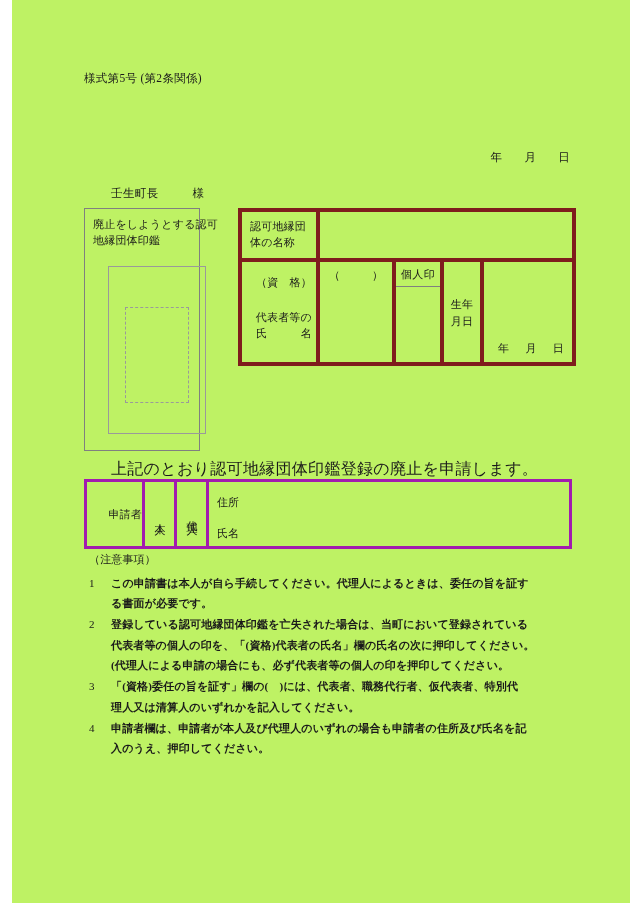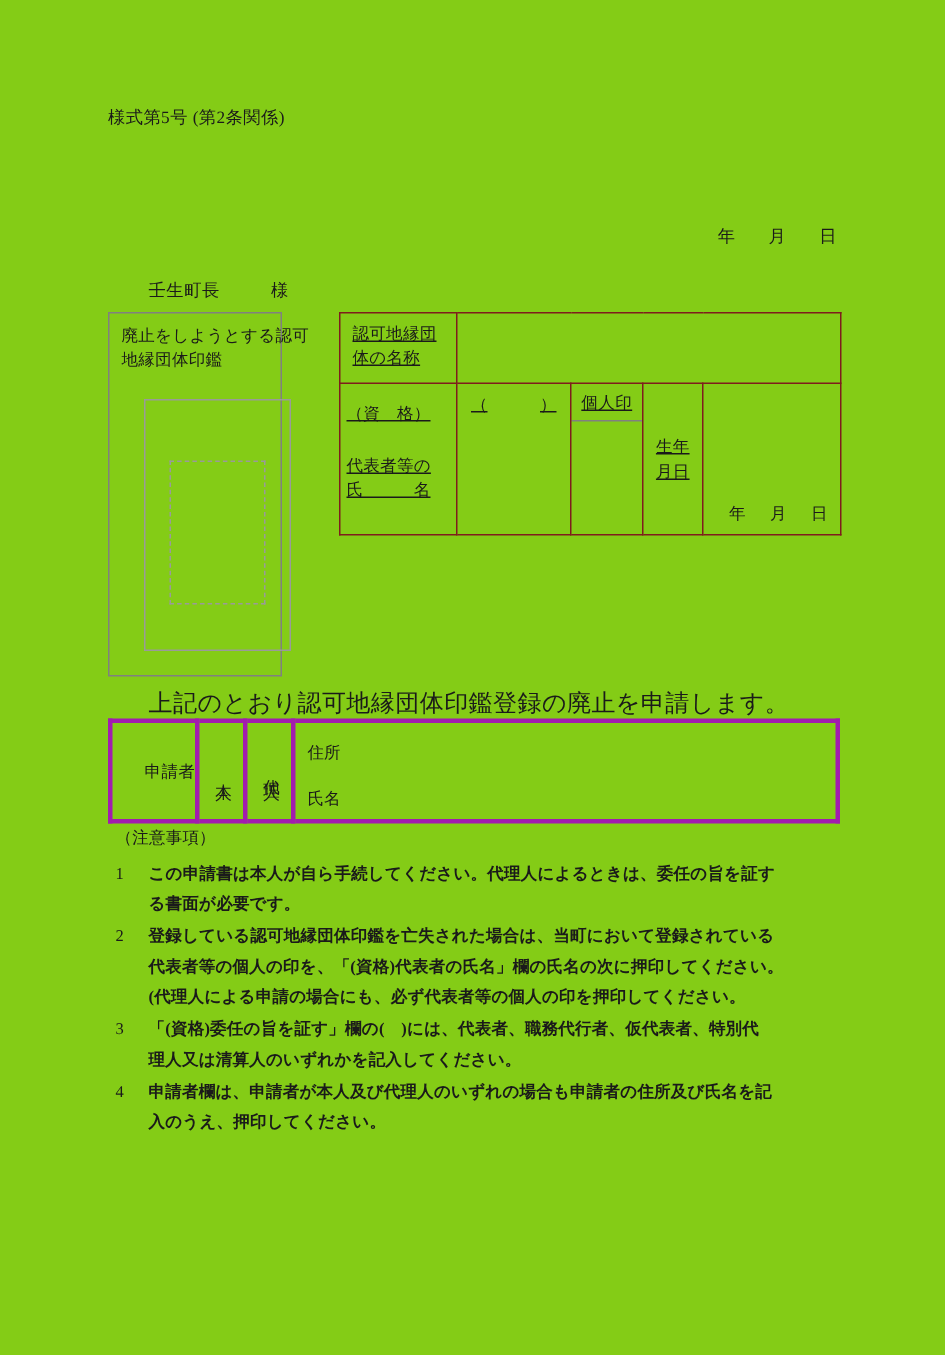--- a/index.html
+++ b/index.html
@@ -12,21 +12,22 @@
     height: 903px;
     position: relative;
     font-family: "Liberation Serif", "DejaVu Serif", serif;
     color: #1a1a1a;
     overflow: hidden;
   }
 
   .page {
     position: absolute;
     inset: 0;
-    background: #84cc16;
+    background: #bef264;
+    margin-left: 12px;
   }
 
   
   .form-code {
     position: absolute;
     left: 72px;
     top: 71px;
     font-size: 11.5px;
     letter-spacing: 0.3px;
     white-space: nowrap;
@@ -107,35 +108,34 @@
   .info-table {
     position: absolute;
     left: 226px;
     top: 208px;
     width: 334px;
     border-collapse: collapse;
     table-layout: fixed;
     font-size: 11px;
   }
   .info-table td {
-    border: 1px solid #7f1d1d;
+    border: 4px solid #7f1d1d;
     padding: 0;
     vertical-align: top;
-    text-decoration: underline;
   }
   .cell-pad {
     padding: 7px 6px 7px 8px;
     line-height: 1.45;
     letter-spacing: 0.2px;
   }
   .row-name td { height: 46px; }
   .row-office td { height: 49px; }
 
   .rep-label {
-    text-align: left;
+    text-align: right;
     font-size: 11px;
     line-height: 1.5;
     padding: 12px 4px 6px;
     letter-spacing: 0.2px;
   }
   .rep-label .qual { display: block; margin-bottom: 18px; }
 
   .paren-cell {
     position: relative;
     height: 100px;

